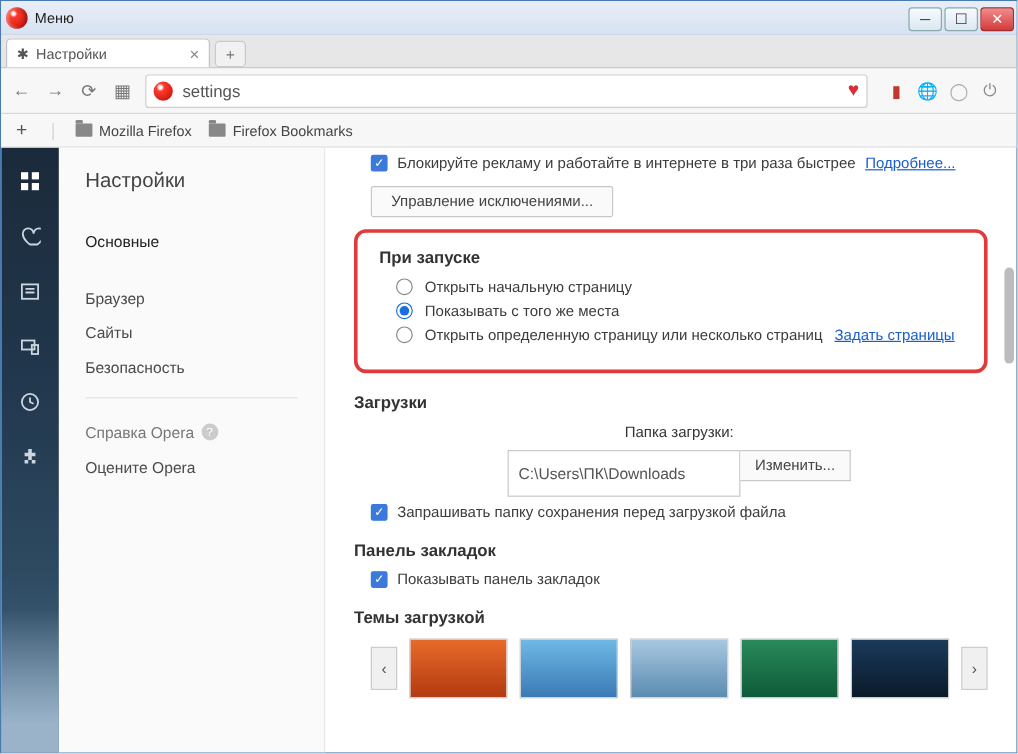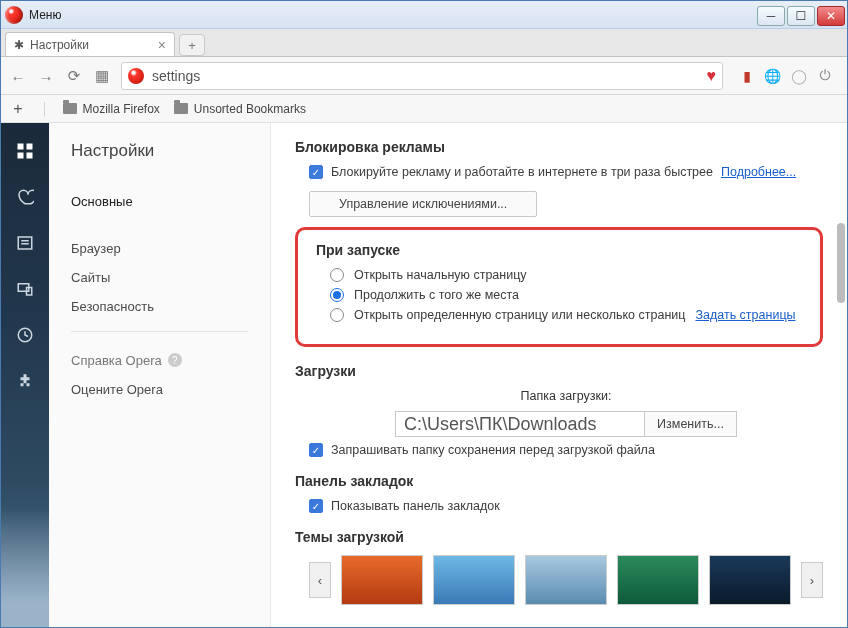--- a/index.html
+++ b/index.html
@@ -57,30 +57,30 @@
 .help-q { width:14px; height:14px; border-radius:50%; background:#ccc; color:#fff; font-size:10px; display:inline-flex; align-items:center; justify-content:center; }
 
 .content { flex: 1; overflow-y: auto; padding: 0 24px 20px 24px; position: relative; }
 .scrollbar-fake { position:absolute; right:2px; top:100px; width:8px; height:80px; background:#bcbcbc; border-radius:4px; }
 
 .section-title { font-size: 14px; font-weight: 700; color: #333; margin: 16px 0 10px; }
 .indent { margin-left: 14px; }
 .checkline { display: flex; align-items: center; gap: 8px; font-size: 12.5px; color: #3c3c3c; margin: 6px 0; }
 .checkbox { width: 14px; height: 14px; border: 1px solid #3b7adb; border-radius: 2px; background: #3b7adb; color: #fff; font-size: 10px; display: inline-flex; align-items: center; justify-content: center; }
 .link { color: #1a5fce; text-decoration: underline; cursor: pointer; }
-.btn { display: inline-block; border: 1px solid #c8c8c8; background: #fafafa; padding: 5px 29px; font-size: 12.5px; color: #444; border-radius: 2px; margin-top: 6px; }
+.btn { display: inline-block; border: 1px solid #c8c8c8; background: #fafafa; padding: 5px 16px; font-size: 12.5px; color: #444; border-radius: 2px; margin-top: 6px; }
 
 .startup-box { border: 3px solid #e03a3a; border-radius: 10px; padding: 12px 18px 16px; margin-top: 10px; }
 .radio-row { display: flex; align-items: center; gap: 10px; margin: 6px 0; font-size: 12.5px; color: #3c3c3c; }
 .radio { width: 14px; height: 14px; border: 1px solid #888; border-radius: 50%; display: inline-flex; align-items: center; justify-content: center; background:#fff;}
 .radio.checked { border-color: #1a6fe0; }
 .radio.checked::after { content:""; width:8px; height:8px; background:#1a6fe0; border-radius:50%; }
 
 .dl-row { display: flex; align-items: center; gap: 8px; margin: 6px 0; font-size: 12.5px; flex-direction: column; }
-.dl-input { flex: 1; max-width: 270px; height: 26px; border: 1px solid #c8c8c8; padding: 0 8px; font-size: 18px; color: #555; background:#fff; }
+.dl-input { flex: 1; max-width: 270px; height: 39px; border: 1px solid #c8c8c8; padding: 0 8px; font-size: 13px; color: #555; background:#fff; }
 .dl-btn { height: 26px; border: 1px solid #c8c8c8; border-left:none; padding: 0 12px; background: #fafafa; font-size: 12.5px; color: #444; }
 .dl-wrap { display:flex; }
 
 .themes { display: flex; align-items: center; gap: 10px; margin-top: 8px; position: relative; }
 .theme-arrow { width: 22px; height: 36px; background: #f0f0f0; border:1px solid #ccc; display:flex; align-items:center; justify-content:center; color:#555; }
 .thumb { width: 82px; height: 50px; border:1px solid #ccc; }
 </style>
 </head>
 <body>
 
@@ -128,21 +128,21 @@
 
   <div class="bookmarkbar">
     <span class="plus">+</span>
     <span style="color:#ccc">│</span>
     <span class="bm-item">
       <span class="folder-ico"></span>
       <span>Mozilla Firefox</span>
     </span>
     <span class="bm-item">
       <span class="folder-ico"></span>
-      <span>Unsorted Bookmarks</span>
+      <span>Firefox Bookmarks</span>
     </span>
   </div>
 
   <div class="main">
 
     <div class="rail">
       <span class="rail-btn active">
           <svg viewBox="0 0 24 24">
             <rect x="2" y="2" width="8" height="8"></rect>
             <rect x="14" y="2" width="8" height="8"></rect>
@@ -193,40 +193,39 @@
       <span class="snav-item snav-help">
         <span>Справка Opera</span>
         <span class="help-q">?</span>
       </span>
       <span class="snav-item">Оцените Opera</span>
     </div>
 
     <div class="content">
       <div class="scrollbar-fake"></div>
 
-      <div class="section-title">Блокировка рекламы</div>
       <div class="indent">
         <div class="checkline">
           <span class="checkbox">✓</span>
           <span>Блокируйте рекламу и работайте в интернете в три раза быстрее</span>
           <span class="link">Подробнее...</span>
         </div>
         <span class="btn">Управление исключениями...</span>
       </div>
 
       <div class="startup-box">
         <div class="section-title" style="margin-top:0">При запуске</div>
         <div class="indent">
           <div class="radio-row">
             <span class="radio"></span>
             <span>Открыть начальную страницу</span>
           </div>
           <div class="radio-row">
             <span class="radio checked"></span>
-            <span>Продолжить с того же места</span>
+            <span>Показывать с того же места</span>
           </div>
           <div class="radio-row">
             <span class="radio"></span>
             <span>Открыть определенную страницу или несколько страниц</span>
             <span class="link">Задать страницы</span>
           </div>
         </div>
       </div>
 
       <div class="section-title">Загрузки</div>

